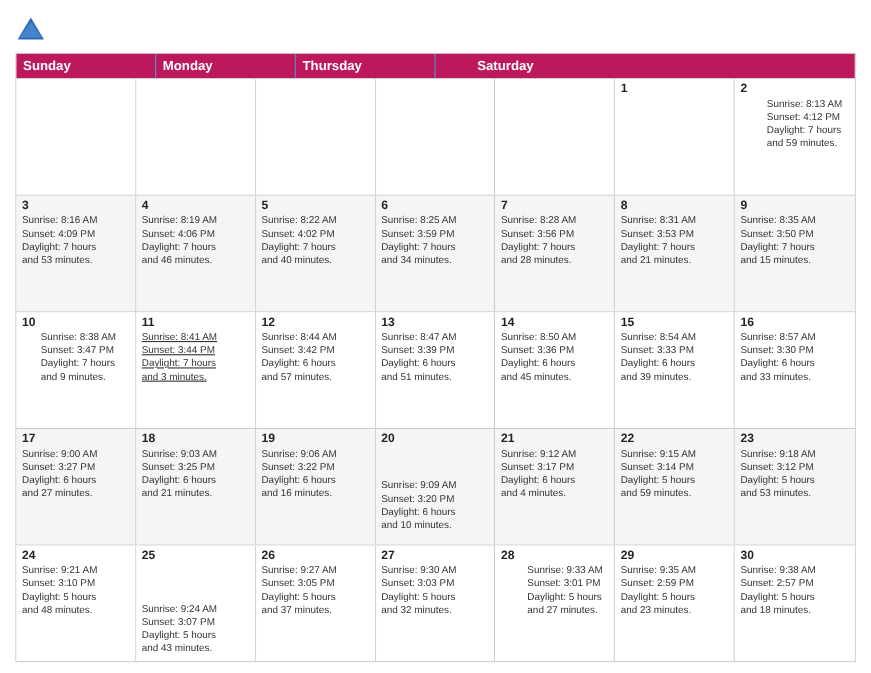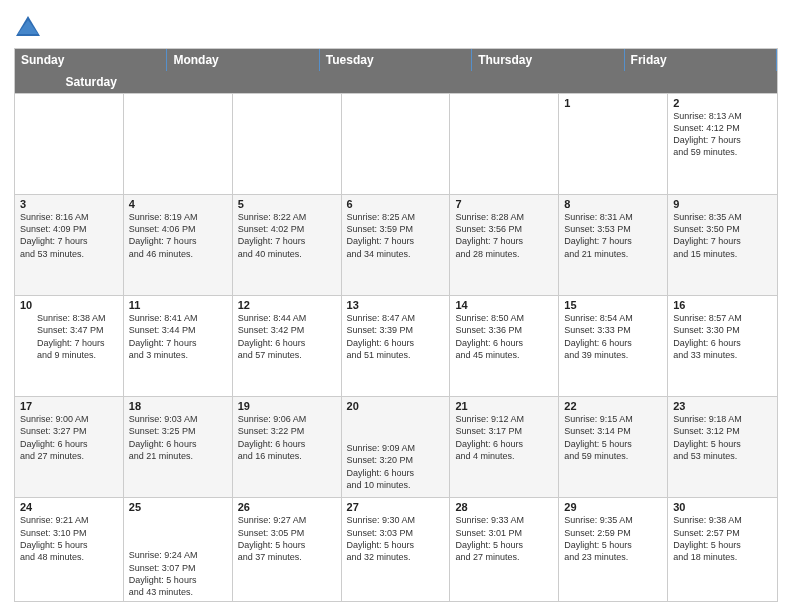--- a/index.html
+++ b/index.html
@@ -61,22 +61,22 @@
       color: #444;
     }
     .calendar {
       flex: 1;
       display: flex;
       flex-direction: column;
       border: 1px solid #ccc;
     }
     .cal-header {
       display: grid;
-      grid-template-columns: repeat(5, 1fr);
-      background: #737373;
+      grid-template-columns: repeat(6, 1fr);
+      background: #be185d;
     }
     .cal-header-cell {
       color: #fff;
       font-size: 12px;
       font-weight: bold;
       padding: 4px 6px;
       text-align: left;
       border-right: 1px solid #5590cc;
     }
     .cal-header-cell:last-child { border-right: none; text-align: center; }
@@ -139,38 +139,36 @@
     <div class="title-block">
       <div class="month-title"></div>
       <div class="location"></div>
     </div>
   </div>
 
   <div class="calendar">
     <div class="cal-header">
     <div class="cal-header-cell">Sunday</div>
         <div class="cal-header-cell">Monday</div>
-        <div class="cal-header-cell">Tuesday</div>
         <div class="cal-header-cell">Thursday</div>
-        <div class="cal-header-cell">Friday</div>
         <div class="cal-header-cell">Saturday</div>
       </div>
     <div class="cal-body">
     <div class="cal-row">
           <div class="cal-cell empty"></div>
           <div class="cal-cell empty"></div>
           <div class="cal-cell empty"></div>
           <div class="cal-cell empty"></div>
           <div class="cal-cell empty"></div>
           <div class="cal-cell">
             <span class="day-num">1</span>
           </div>
           <div class="cal-cell">
             <span class="day-num">2</span>
-            <div class="day-info" style="white-space: pre-line;">Sunrise: 8:13 AM
+            <div class="day-info" style="white-space: pre-line; margin-left: 24px;">Sunrise: 8:13 AM
 Sunset: 4:12 PM
 Daylight: 7 hours
 and 59 minutes.</div>
           </div>
         </div>
         <div class="cal-row">
           <div class="cal-cell alt-row">
             <span class="day-num">3</span>
             <div class="day-info" style="white-space: pre-line;">Sunrise: 8:16 AM
 Sunset: 4:09 PM
@@ -223,21 +221,21 @@
         <div class="cal-row">
           <div class="cal-cell">
             <span class="day-num">10</span>
             <div class="day-info" style="white-space: pre-line; margin-left: 17px;">Sunrise: 8:38 AM
 Sunset: 3:47 PM
 Daylight: 7 hours
 and 9 minutes.</div>
           </div>
           <div class="cal-cell">
             <span class="day-num">11</span>
-            <div class="day-info" style="white-space: pre-line;">Sunrise: 8:41 AM
+            <div class="day-info" style="white-space: pre-line; text-decoration: underline;">Sunrise: 8:41 AM
 Sunset: 3:44 PM
 Daylight: 7 hours
 and 3 minutes.</div>
           </div>
           <div class="cal-cell">
             <span class="day-num">12</span>
             <div class="day-info" style="white-space: pre-line;">Sunrise: 8:44 AM
 Sunset: 3:42 PM
 Daylight: 6 hours
 and 57 minutes.</div>
@@ -346,21 +344,21 @@
           </div>
           <div class="cal-cell">
             <span class="day-num">27</span>
             <div class="day-info" style="white-space: pre-line;">Sunrise: 9:30 AM
 Sunset: 3:03 PM
 Daylight: 5 hours
 and 32 minutes.</div>
           </div>
           <div class="cal-cell">
             <span class="day-num">28</span>
-            <div class="day-info" style="white-space: pre-line;">Sunrise: 9:33 AM
+            <div class="day-info" style="white-space: pre-line; margin-left: 24px;">Sunrise: 9:33 AM
 Sunset: 3:01 PM
 Daylight: 5 hours
 and 27 minutes.</div>
           </div>
           <div class="cal-cell">
             <span class="day-num">29</span>
             <div class="day-info" style="white-space: pre-line;">Sunrise: 9:35 AM
 Sunset: 2:59 PM
 Daylight: 5 hours
 and 23 minutes.</div>

